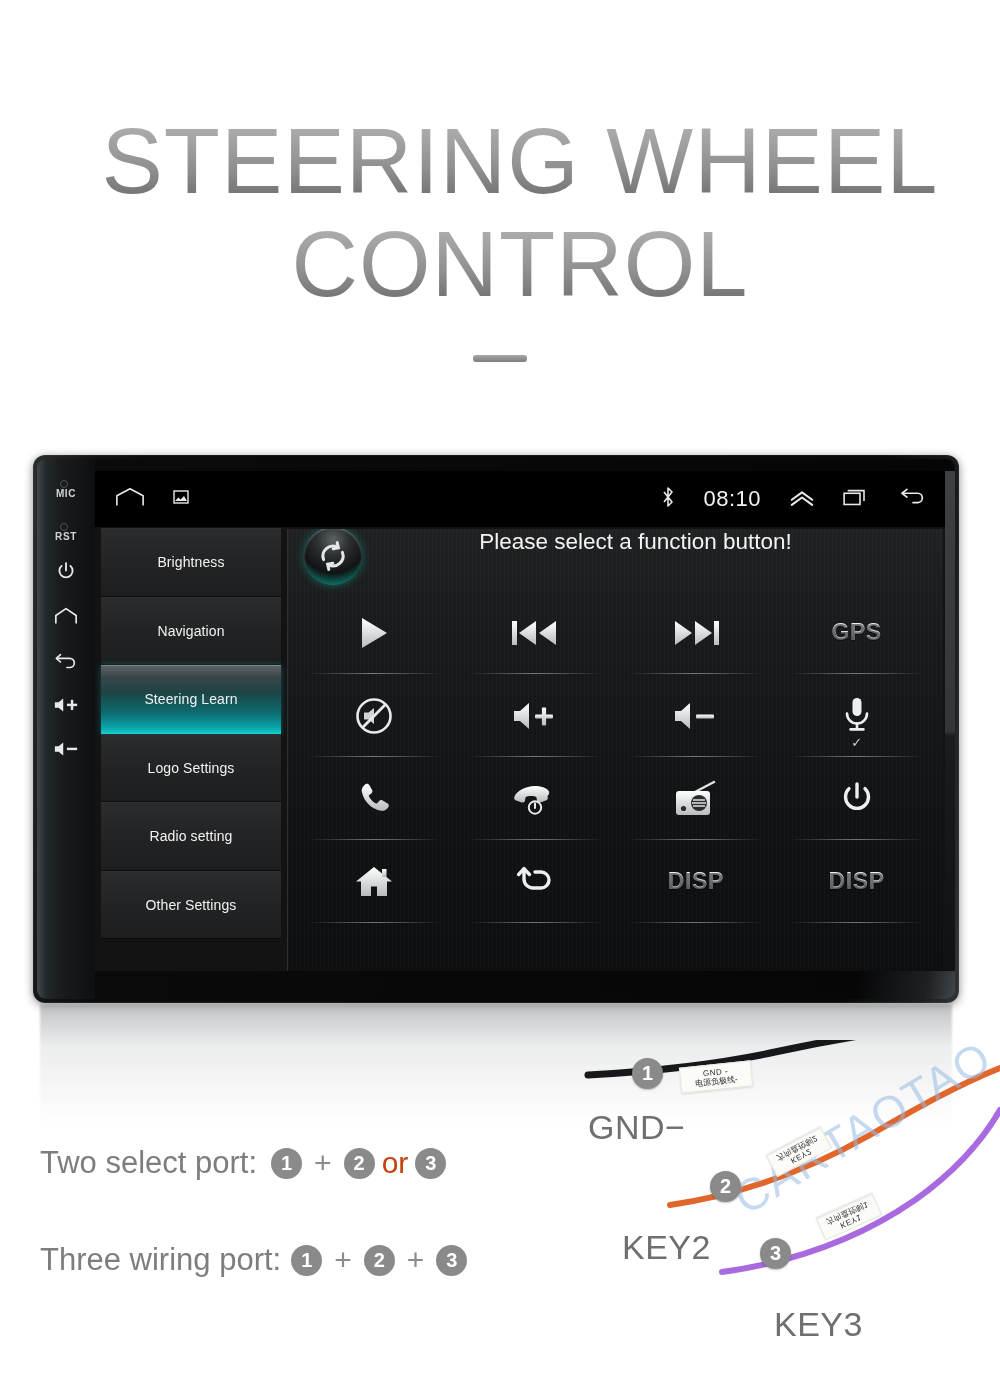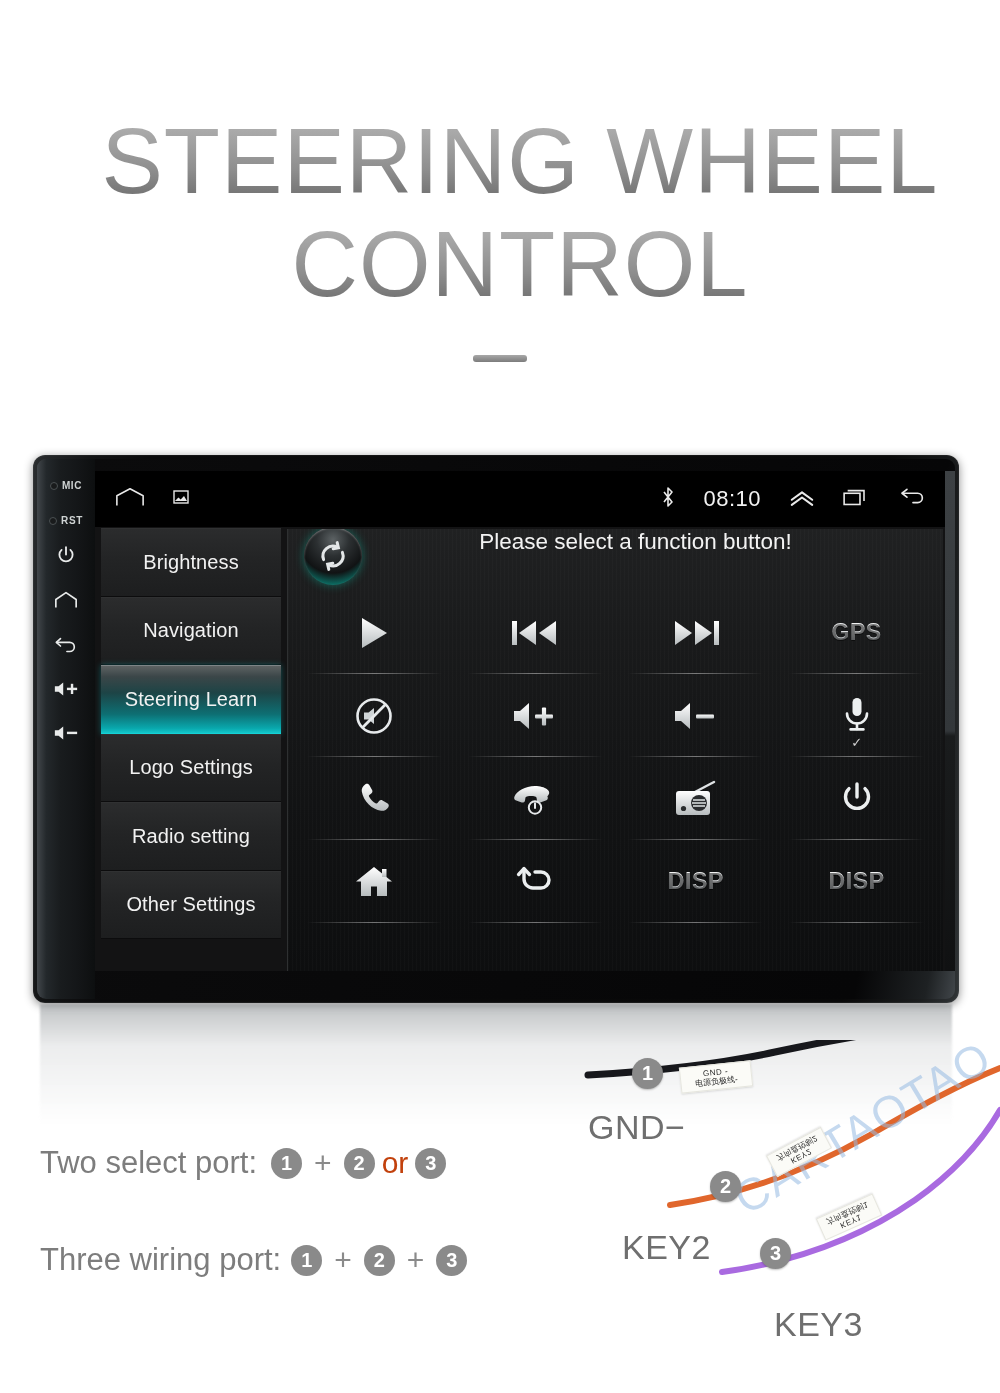--- a/index.html
+++ b/index.html
@@ -41,21 +41,21 @@
   }
   
   #bezel {
     position:absolute; left:0; top:0; width:58px; height:100%;
     background:linear-gradient(90deg,#42474b 0%,#23282b 16%,#191c1e 40%,#141618 70%,#0d0f10 100%);
     display:flex; flex-direction:column; align-items:center;
   }
   .bezel-btn { color:#e8eaea; display:flex; align-items:center; justify-content:center; }
   .bezel-lbl { font-size:10px; font-weight:700; letter-spacing:.6px; color:#cfd3d3; }
   .bezel-dot { width:8px; height:8px; border-radius:50%; border:1px solid #4a5052; background:#191b1c; margin-right:4px; }
-  .bezel-row { display:flex; align-items:center; }
+  .bezel-row { display:flex; align-items:center;flex-direction:column; }
 
   
   #screen {
     position:absolute; left:58px; top:12px; width:850px; height:500px;
     background:#101011; overflow:hidden;
   }
   
   #statusbar {
     position:absolute; left:0; top:0; width:100%; height:56px;
     background:#000; display:flex; align-items:center;
@@ -65,21 +65,21 @@
   #sb-right { margin-left:auto; display:flex; align-items:center; gap:28px; }
   #clock { font-size:22px; letter-spacing:.5px; color:#f2f2f2; }
 
   
   #body-area { position:absolute; left:0; top:56px; width:100%; height:444px; background:#131314; display:flex; }
 
   
   #menu { width:186px; padding:1px 0 0 6px; }
   .menu-item {
     height:68.5px; display:flex; align-items:center; justify-content:center;
-    color:#f2f2f2; font-size:20px; letter-spacing:.1px;
+    color:#f2f2f2; font-size:14px; letter-spacing:.1px;
     background:linear-gradient(180deg,#2b2c2d 0%,#232425 45%,#1d1e1f 100%);
     border-bottom:1px solid #0c0c0d;
     border-top:1px solid #303132;
     position:relative;
   }
   .menu-item.selected {
     background:linear-gradient(180deg,#5d6263 0%,#3b4648 16%,#1d4446 40%,#0d6f73 72%,#09a8ad 93%,#13c8cc 100%);
     border-top:1px solid #7d8486; border-bottom:1px solid #16d2d6;
     box-shadow:0 0 6px rgba(16,200,205,.35);
   }

